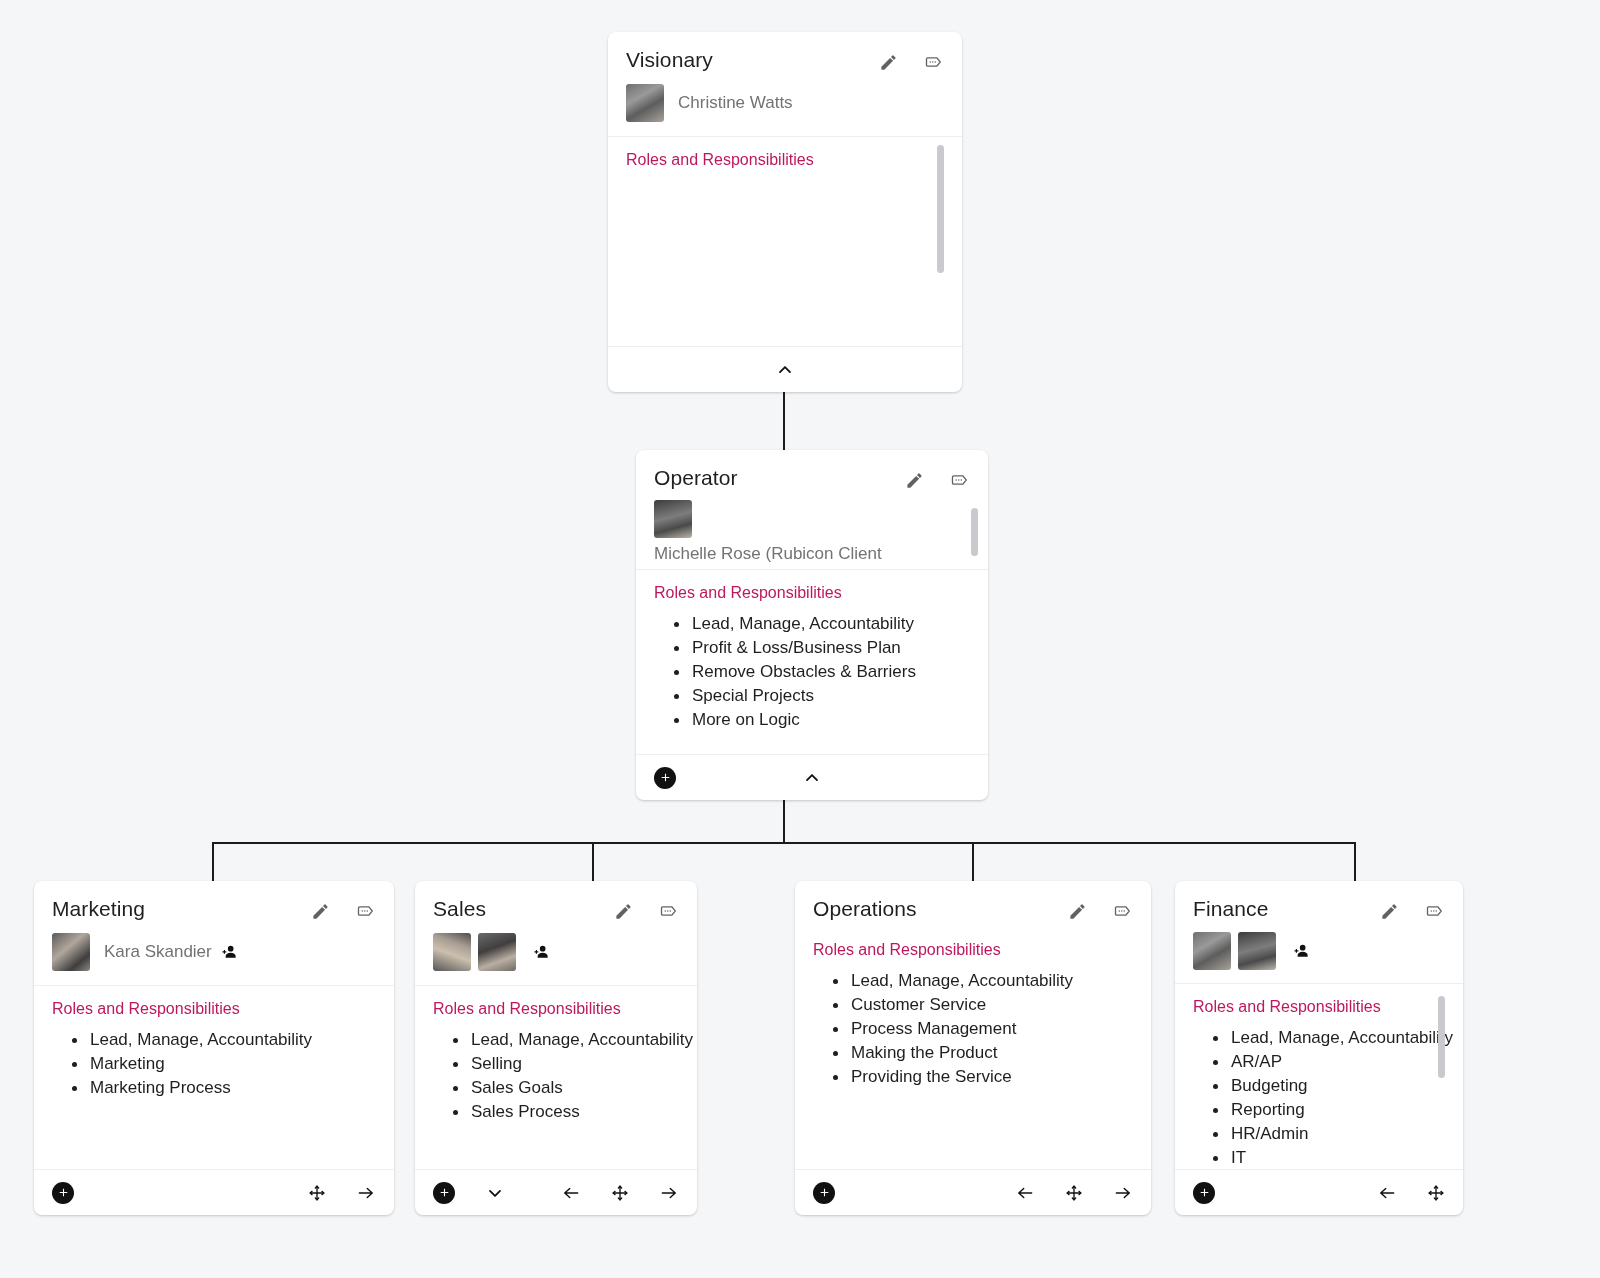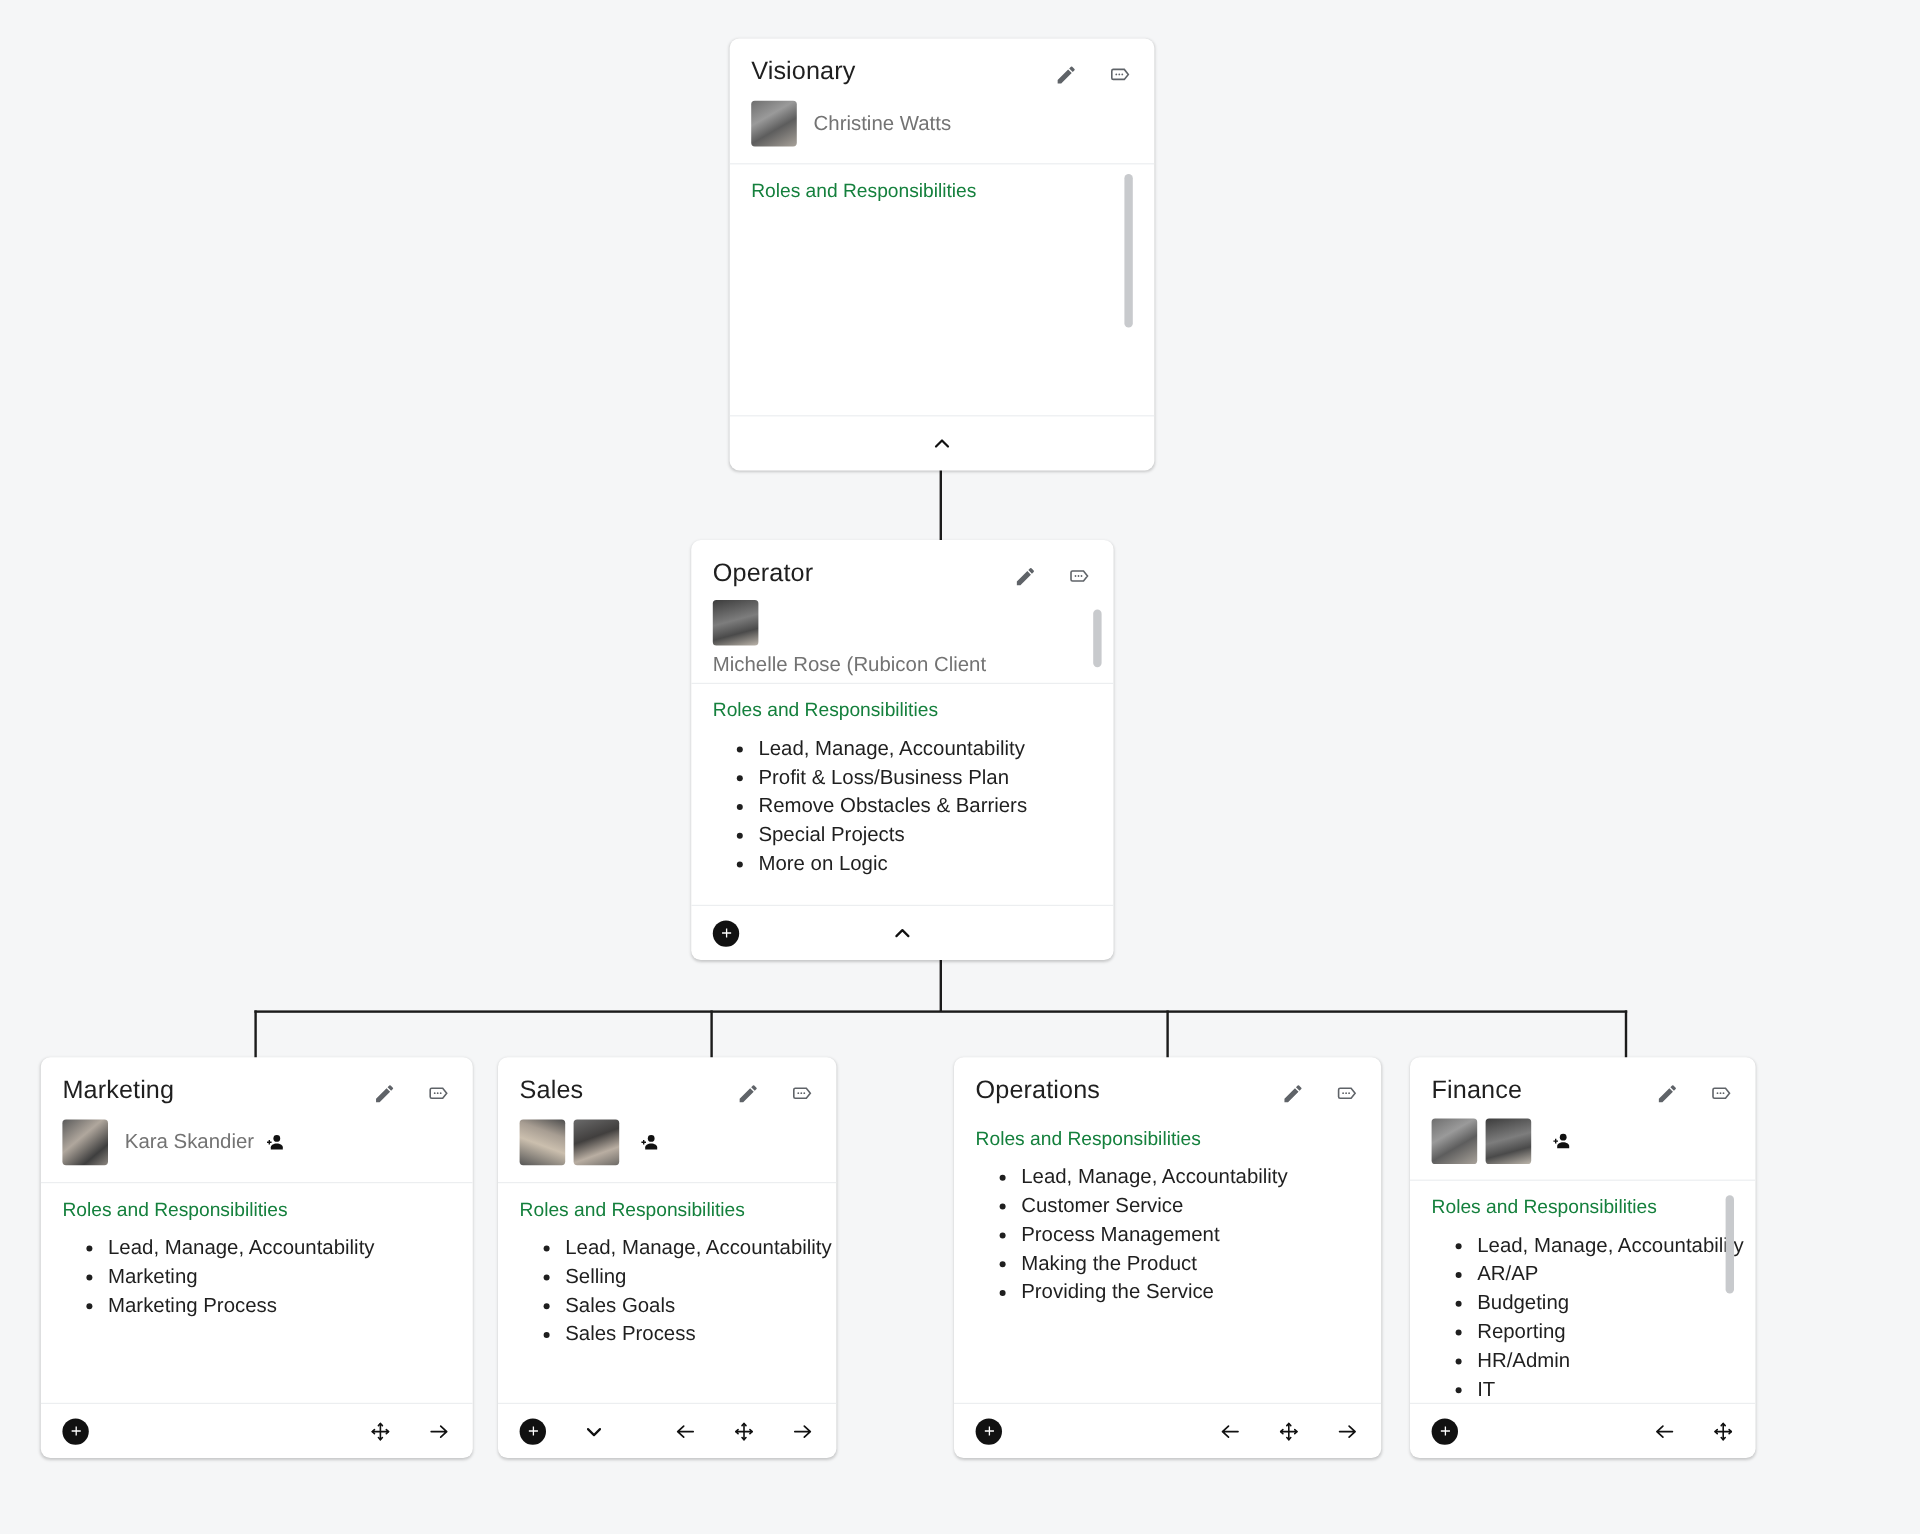--- a/index.html
+++ b/index.html
@@ -67,21 +67,21 @@
   .person-stack {
     display: flex; flex-direction: column; align-items: flex-start;
     padding: 4px 18px 0 18px;
     border-bottom: 1px solid #eceef0;
     height: 74px; overflow: hidden;
   }
   .person-stack .person-name { margin-left: 0; margin-top: 6px; }
 
   
   .roles { position: relative; padding: 14px 18px 10px 18px; flex: 1 1 auto; overflow: hidden; }
-  .roles-label { font-size: 16px; color: #15803d; margin-bottom: 10px; }
+  .roles-label { font-size: 16px; color: #be185d; margin-bottom: 10px; }
   .roles ul { list-style: none; }
   .roles li {
     position: relative;
     font-size: 17px; color: #1f1f1f;
     line-height: 24px; padding-left: 38px; margin-bottom: 0;
     white-space: nowrap;
   }
   .roles li::before {
     content: ""; position: absolute; left: 20px; top: 10px;
     width: 5px; height: 5px; border-radius: 50%; background: #1f1f1f;
@@ -168,21 +168,21 @@
       <div class="collapse-center">
         <span class="ico">
           <svg width="20" height="20" viewBox="0 0 24 24" fill="none" stroke="#111" stroke-width="2.2" stroke-linecap="round" stroke-linejoin="round">
               <path d="M6 14.5L12 8.5l6 6"></path>
             </svg>
         </span>
       </div>
     </div>
   </div>
 
-  <div class="card" style="left:576px; top:450px; width:352px; height:350px;">
+  <div class="card" style="left:636px; top:450px; width:352px; height:350px;">
     <div class="card-head">
       <div class="card-title">Operator</div>
       <div class="head-icons">
         <span class="ico">
           <svg width="19" height="19" viewBox="0 0 24 24" fill="#5f6368">
             <path d="M3 17.25V21h3.75L17.81 9.94l-3.75-3.75L3 17.25zM20.71 7.04a1 1 0 0 0 0-1.41l-2.34-2.34a1 1 0 0 0-1.41 0l-1.83 1.83 3.75 3.75 1.83-1.83z"></path>
           </svg>
         </span>
         <span class="ico">
           <svg width="20" height="20" viewBox="0 0 24 24" fill="none" stroke="#5f6368" stroke-width="1.6">

